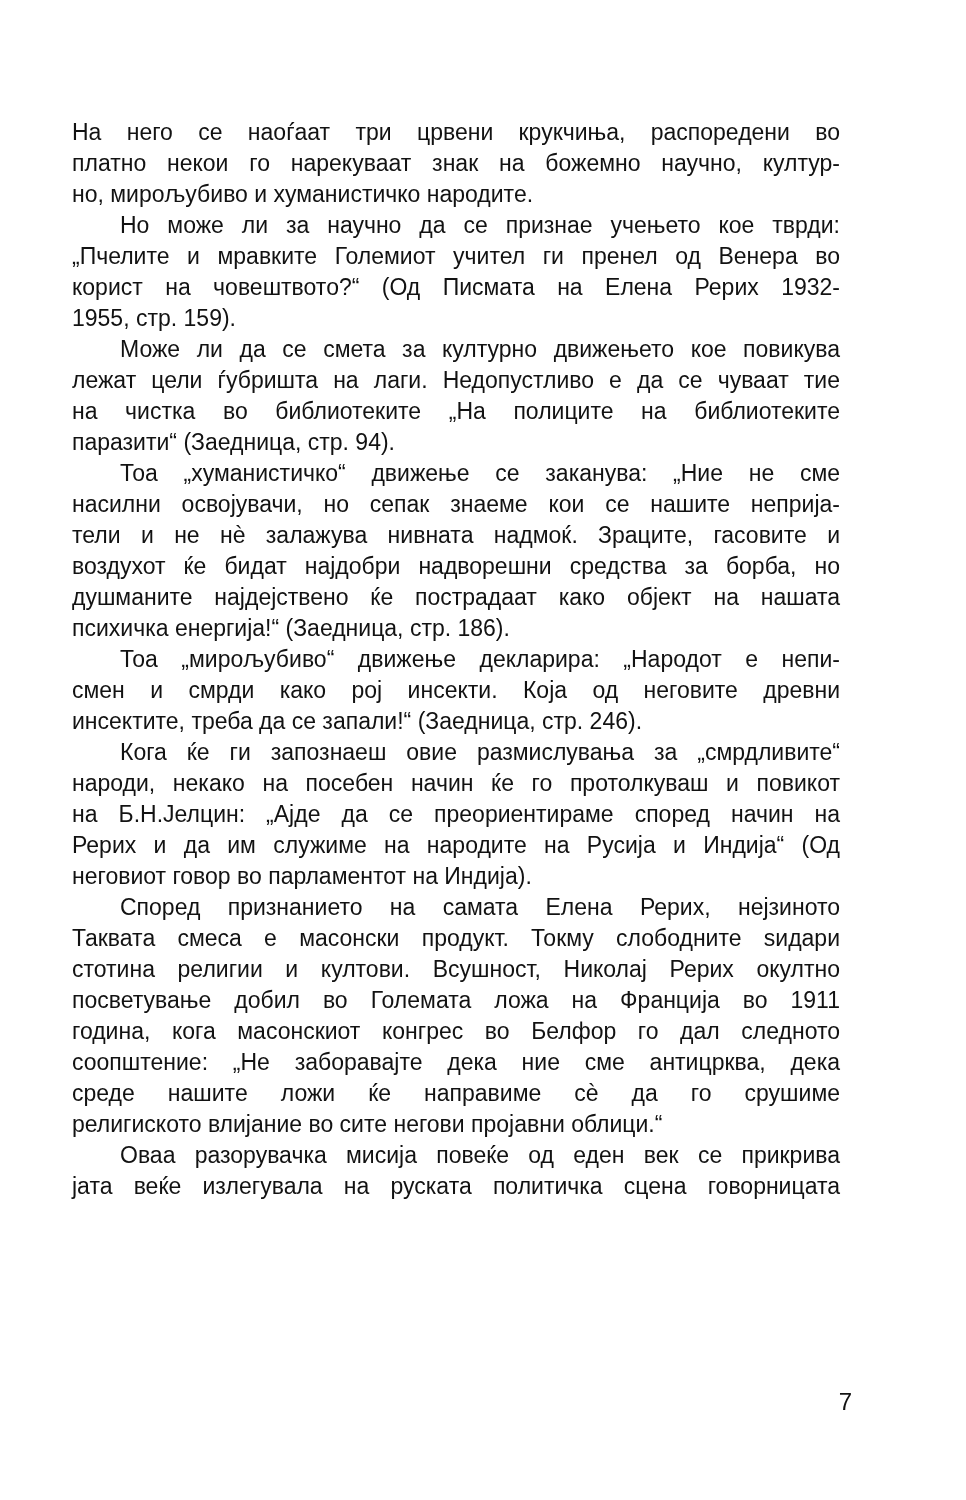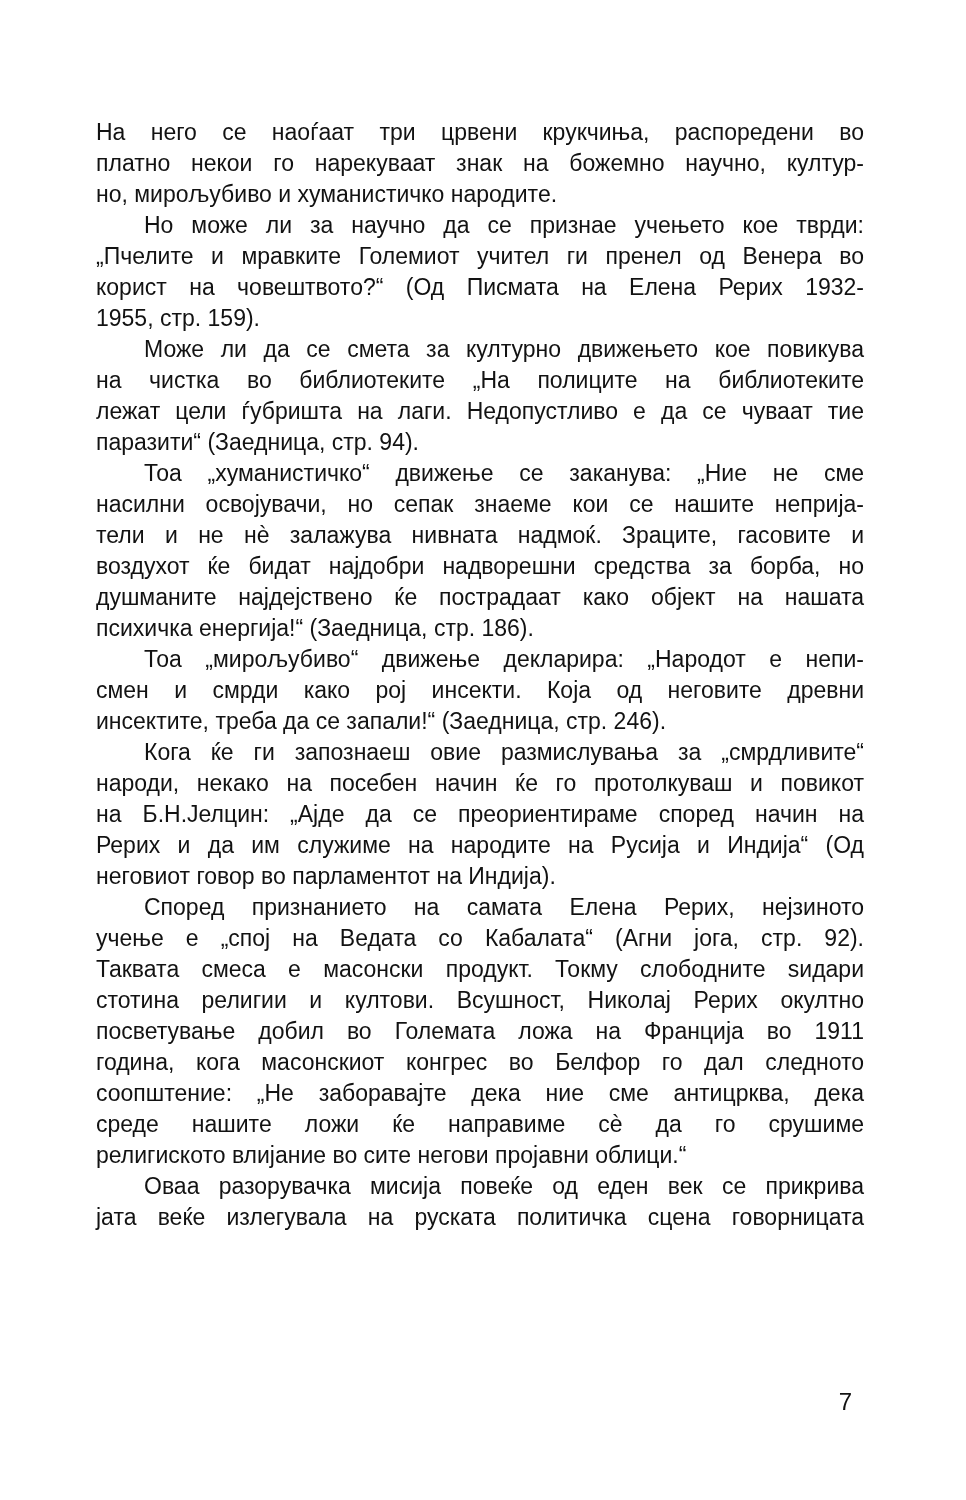--- a/index.html
+++ b/index.html
@@ -13,21 +13,21 @@
       position: relative;
       overflow: hidden;
     }
     .page {
       position: absolute;
       inset: 0;
       background: #ffffff;
     }
     .text-block {
       position: absolute;
-      left: 96px;
+      left: 72px;
       top: 117px;
       width: 768px;
       font-size: 23px;
       line-height: 31px;
       color: #121212;
     }
     .line {
       text-align: justify;
       text-align-last: justify;
     }
@@ -54,39 +54,38 @@
 <div class="page">
   <div class="text-block">
       <div class="line">На него се наоѓаат три црвени крукчиња, распоредени во</div>
       <div class="line">платно некои го нарекуваат знак на божемно научно, култур-</div>
       <div class="line last">но, мирољубиво и хуманистичко народите.</div>
       <div class="line indent">Но може ли за научно да се признае учењето кое тврди:</div>
       <div class="line">„Пчелите и мравките Големиот учител ги пренел од Венера во</div>
       <div class="line">корист на човештвото?“ (Од Писмата на Елена Рерих 1932-</div>
       <div class="line last">1955, стр. 159).</div>
       <div class="line indent">Може ли да се смета за културно движењето кое повикува</div>
+      <div class="line">лежат цели ѓубришта на лаги. Недопустливо е да се чуваат тие</div>
       <div class="line">на чистка во библиотеките „На полиците на библиотеките</div>
-      <div class="line">лежат цели ѓубришта на лаги. Недопустливо е да се чуваат тие</div>
       <div class="line last">паразити“ (Заедница, стр. 94).</div>
       <div class="line indent">Тоа „хуманистичко“ движење се заканува: „Ние не сме</div>
       <div class="line">насилни освојувачи, но сепак знаеме кои се нашите неприја-</div>
       <div class="line">тели и не нѐ залажува нивната надмоќ. Зраците, гасовите и</div>
       <div class="line">воздухот ќе бидат најдобри надворешни средства за борба, но</div>
       <div class="line">душманите најдејствено ќе пострадаат како објект на нашата</div>
       <div class="line last">психичка енергија!“ (Заедница, стр. 186).</div>
       <div class="line indent">Тоа „мирољубиво“ движење декларира: „Народот е непи-</div>
       <div class="line">смен и смрди како рој инсекти. Која од неговите древни</div>
       <div class="line last">инсектите, треба да се запали!“ (Заедница, стр. 246).</div>
       <div class="line indent">Кога ќе ги запознаеш овие размислувања за „смрдливите“</div>
       <div class="line">народи, некако на посебен начин ќе го протолкуваш и повикот</div>
       <div class="line">на Б.Н.Јелцин: „Ајде да се преориентираме според начин на</div>
       <div class="line">Рерих и да им служиме на народите на Русија и Индија“ (Од</div>
       <div class="line last">неговиот говор во парламентот на Индија).</div>
       <div class="line indent">Според признанието на самата Елена Рерих, нејзиното</div>
-      <div class="line">учење е „спој на Ведата со Кабалата“ (Агни јога, стр. 92).</div>
       <div class="line">Таквата смеса е масонски продукт. Токму слободните ѕидари</div>
       <div class="line">стотина религии и култови. Всушност, Николај Рерих окултно</div>
       <div class="line">посветување добил во Големата ложа на Франција во 1911</div>
       <div class="line">година, кога масонскиот конгрес во Белфор го дал следното</div>
       <div class="line">соопштение: „Не заборавајте дека ние сме антицрква, дека</div>
       <div class="line">среде нашите ложи ќе направиме сѐ да го срушиме</div>
       <div class="line last">религиското влијание во сите негови пројавни облици.“</div>
       <div class="line indent">Оваа разорувачка мисија повеќе од еден век се прикрива</div>
       <div class="line">јата веќе излегувала на руската политичка сцена говорницата</div>
     </div>

